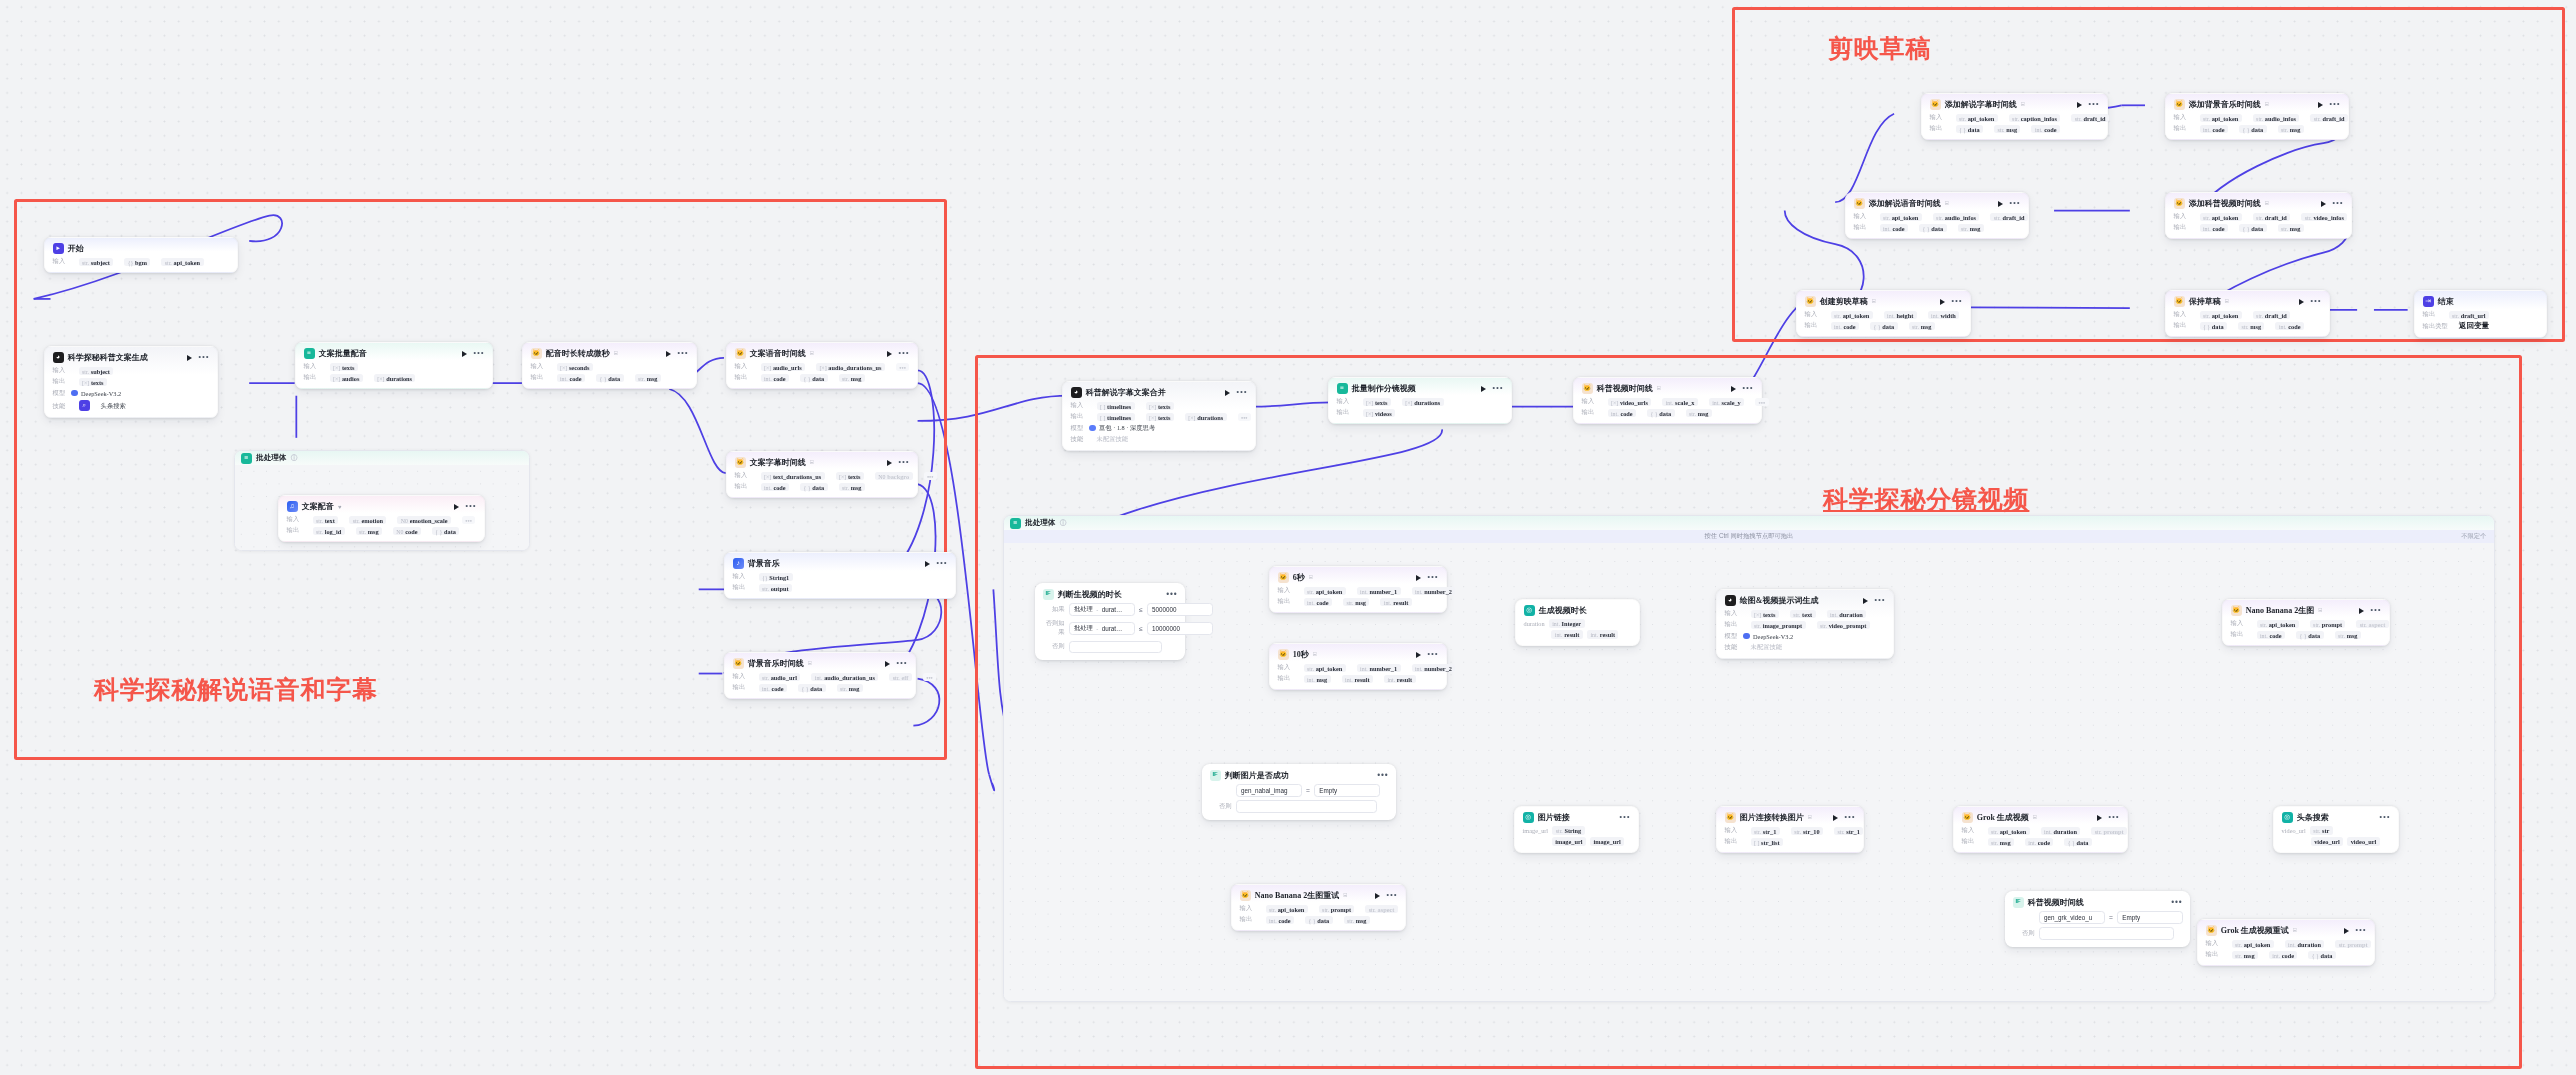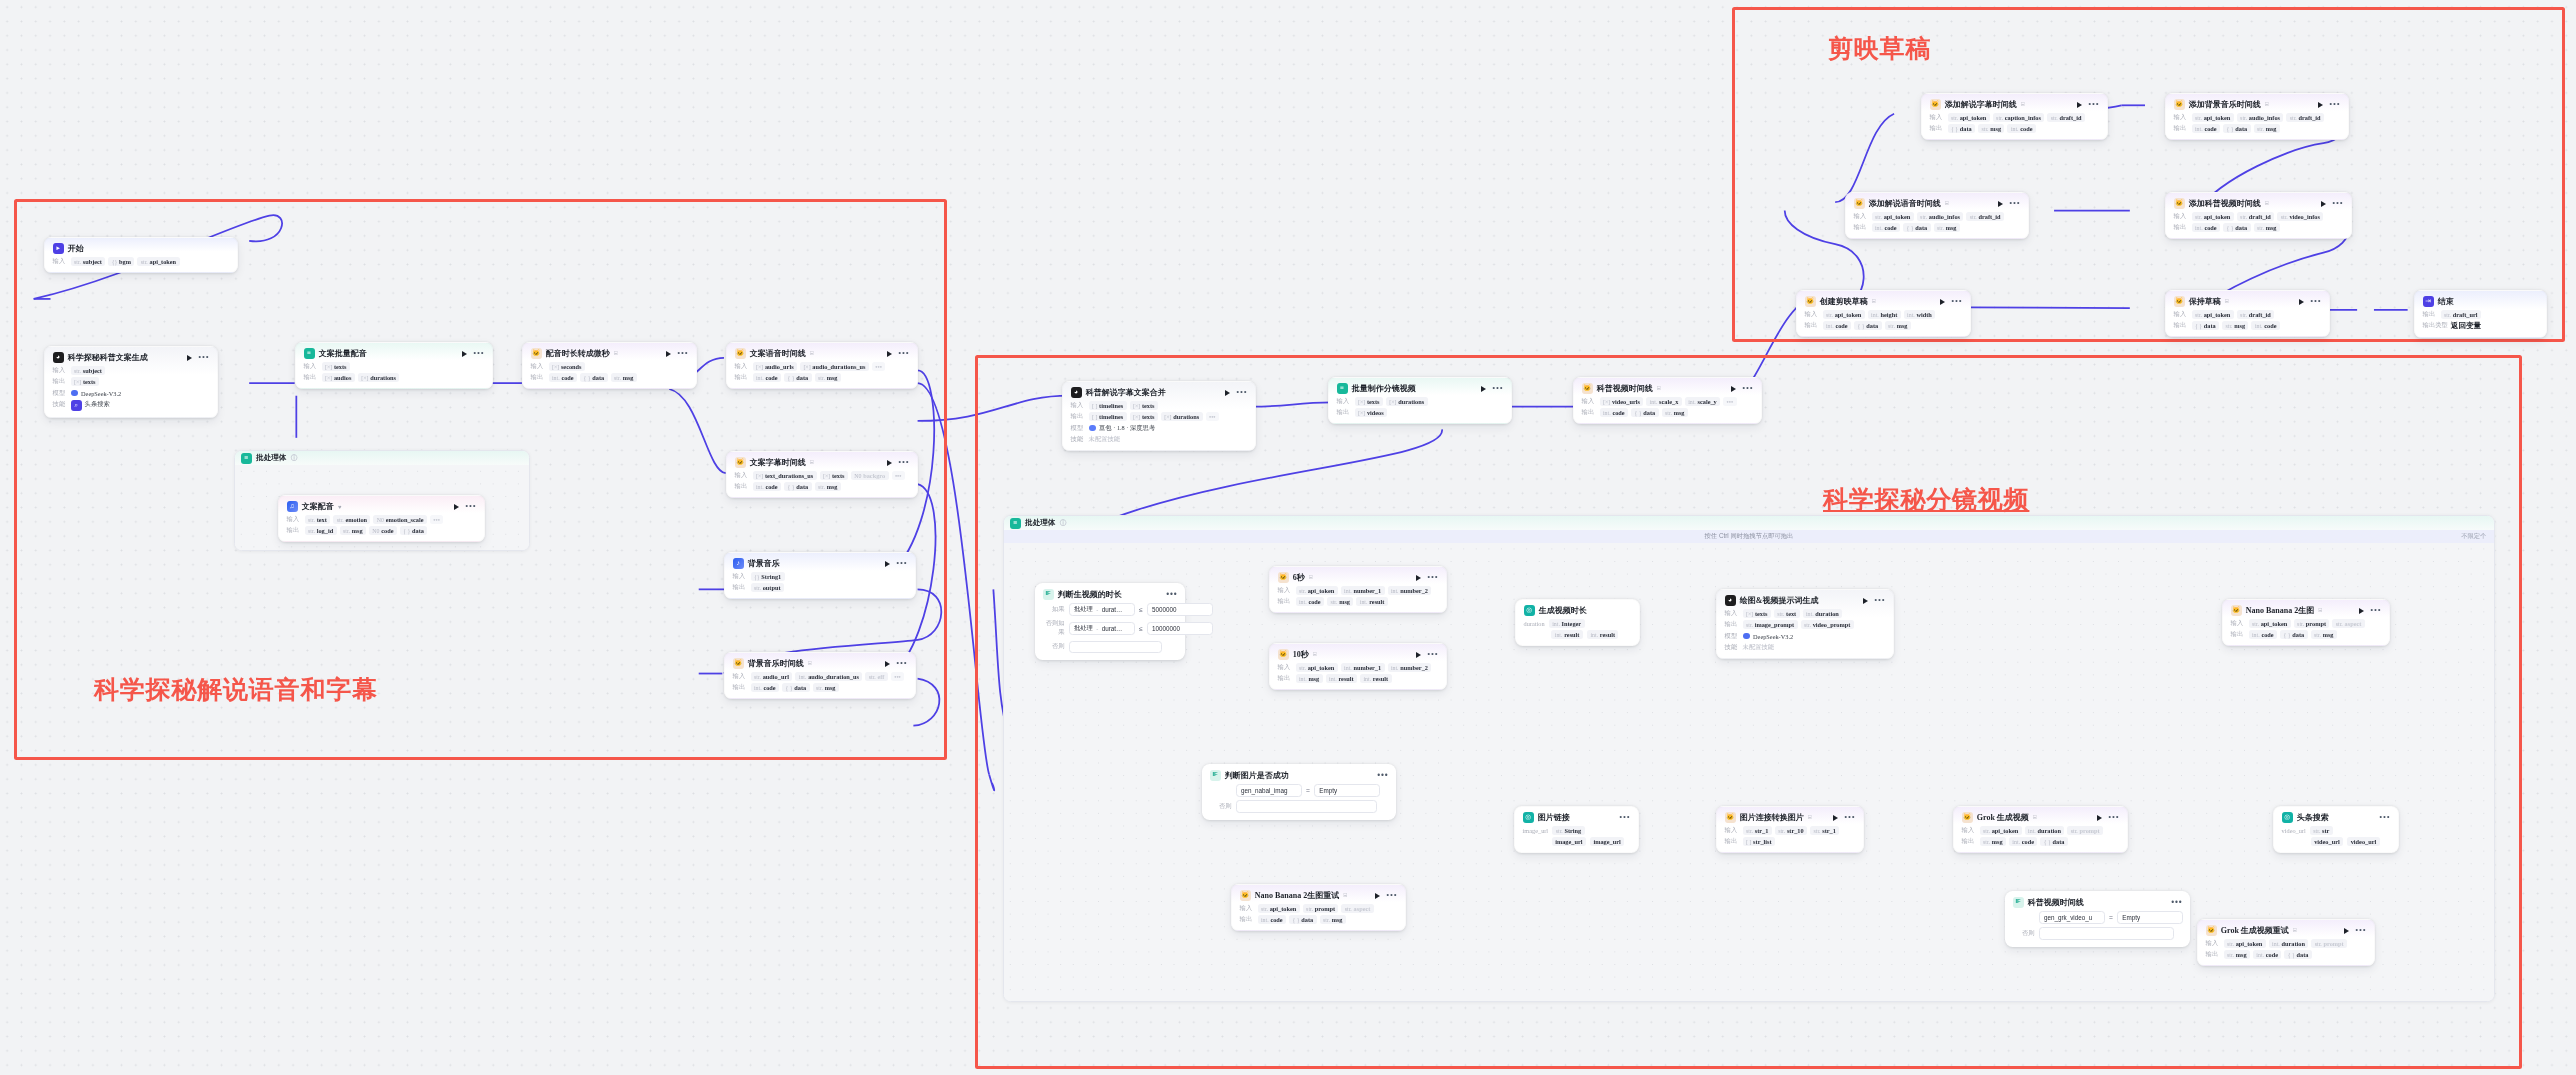--- a/index.html
+++ b/index.html
@@ -63,21 +63,21 @@
   .ic-if     { background:#d8f3ec; color:#0fa588; font-weight:700; font-size:5.9px;}
   .ic-cat    { background:#f5e2cf; }
   .ic-teal   { background:#12b2a6; }
   .ic-img    { background:linear-gradient(135deg,#2b5cf0,#6f8df8); }
   .n-title { font-size:8px; color:#1d2129; font-weight:700; white-space:nowrap; }
   .n-badge { font-size:5.9px; color:#a6a9b4; }
   .n-ctrl { margin-left:auto; display:flex; align-items:center; gap:5.9px; padding-left:10px;}
   .n-play { width:0;height:0;border-left:5px solid #1d2129;border-top:3.4px solid transparent;border-bottom:3.4px solid transparent;}
   .n-more { color:#4e5969; font-size:8.4px; letter-spacing:0.8px; line-height:5px;}
 
-  .n-row { display:flex; align-items:flex-start; gap:3px; margin-top:2.1px; white-space:nowrap;}
+  .n-row { display:flex; align-items:flex-end; gap:11px; margin-top:2.1px; white-space:nowrap;}
   .n-lab { font-size:6.3px; color:#a9acb6; flex:none; width:15px;}
   .chip {
     background:#f2f3f7; border-radius:2.5px; padding:0.8px 3.4px;
     font-size:6.3px; color:#2b2f3a; font-weight:700; white-space:nowrap;
   }
   .chip .ty { color:#b6b9c4; font-weight:400; margin-right:1.7px; font-size:5.9px;}
   .chip.ghost { color:#c7cad3; }
   .chip.dim { background:#f6f7fa; color:#c7cad3;}
   .n-model { display:flex; align-items:center; gap:3.4px; margin-top:2.1px;}
   .n-model .mico { width:6.7px;height:6.7px;border-radius:50%;background:#4e6ef2; flex:none;}
@@ -373,21 +373,21 @@
       <span class="chip dim">•••</span>
       </div>
     <div class="n-row">
         <span class="n-lab">输出</span>
       <span class="chip"><span class="ty">int.</span><span>code</span></span>
       <span class="chip"><span class="ty">{ }</span><span>data</span></span>
       <span class="chip"><span class="ty">str.</span><span>msg</span></span>
       </div>
   </div>
 
-  <div class="node tint-blue" style="left:724px; top:552px; width:192px;">
+  <div class="node tint-blue" style="left:724px; top:552px; width:232px;">
     <div class="n-head">
         <span class="n-ico ic-img">♪</span>
       <span class="n-title">背景音乐</span>
       <span class="n-ctrl">
           <span class="n-play"></span>
           <span class="n-more">•••</span>
         </span>
       </div>
     <div class="n-row">
         <span class="n-lab">输入</span>

